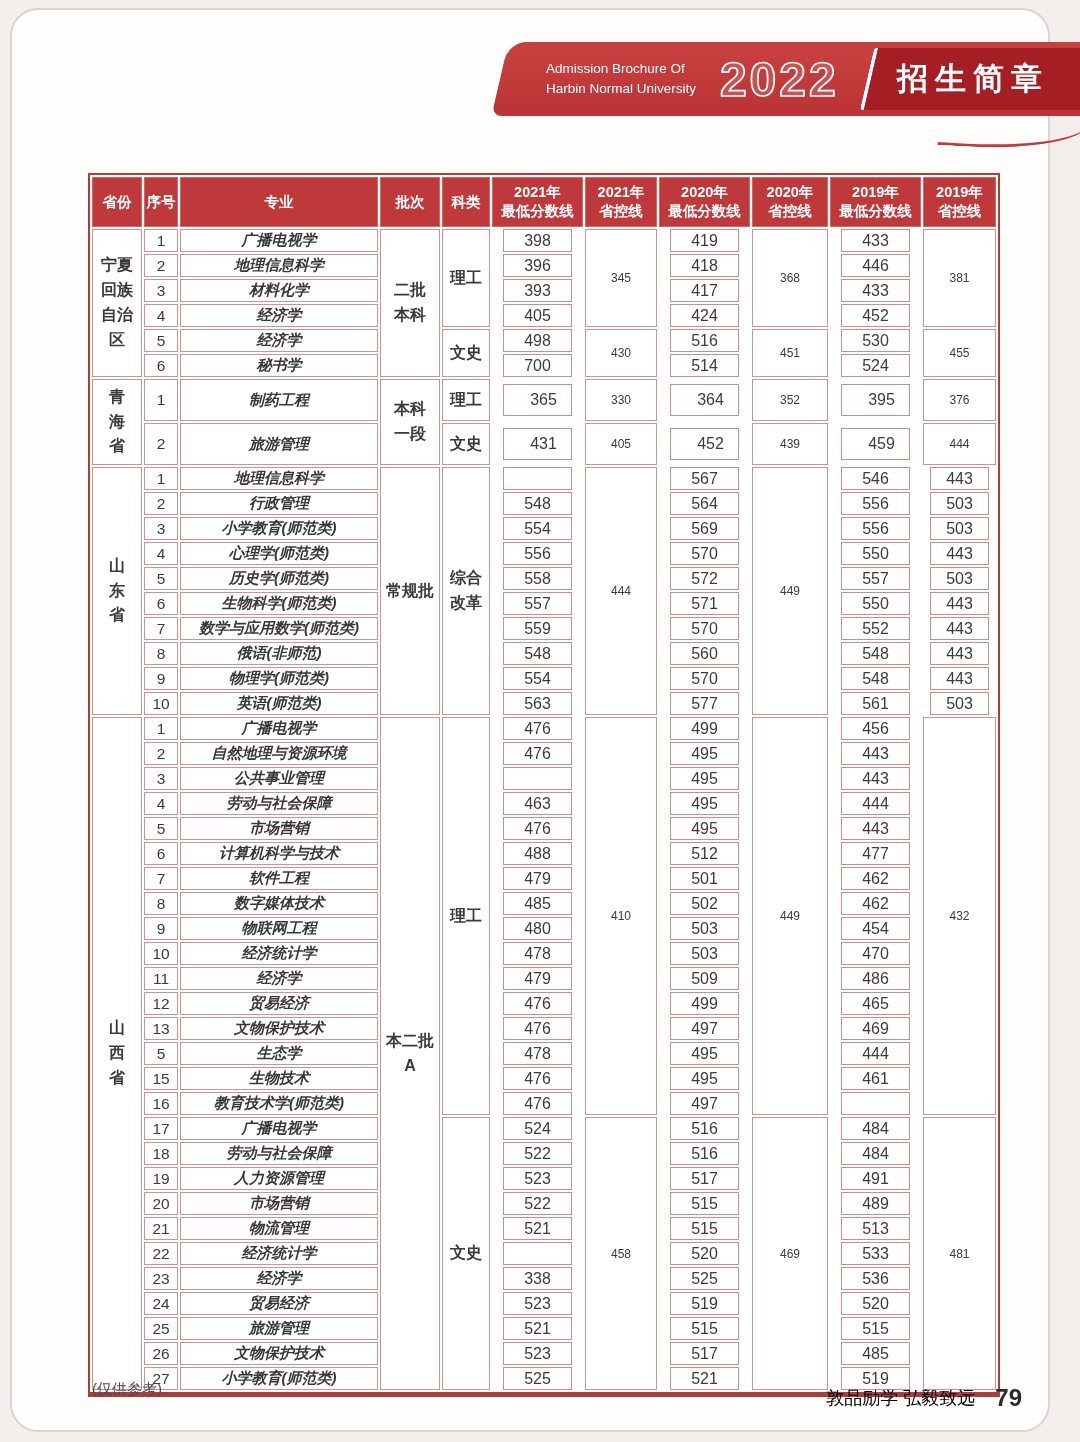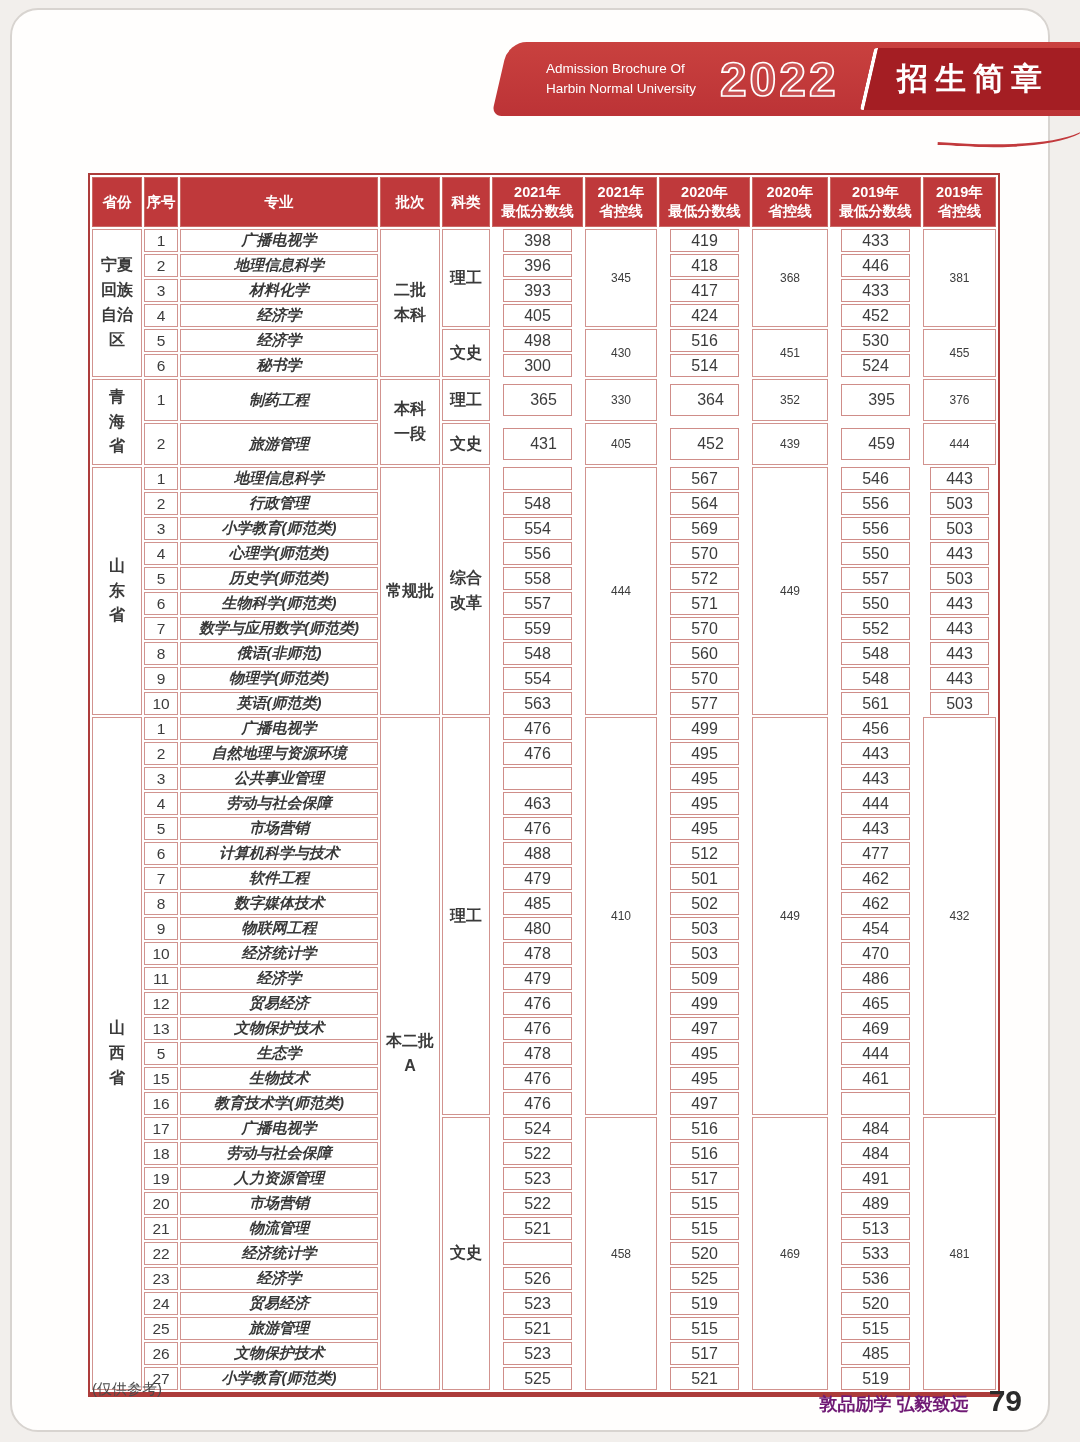--- a/index.html
+++ b/index.html
@@ -81,22 +81,22 @@
   }
   tr.tall .box{height:30px;line-height:30px;padding-left:12px;}
   
   .note{
     position:absolute;left:92px;top:1380px;font-size:15px;color:#4b4b4b;z-index:4;
   }
   .footer-right{
     position:absolute;right:58px;top:1386px;display:flex;align-items:flex-end;
     gap:20px;z-index:4;
   }
-  .motto{font-size:18px;font-weight:bold;color:#701a75;line-height:1.2;text-align:center;}
-  .pagenum{font-size:30px;font-weight:bold;color:#2b2b2b;line-height:1;}
+  .motto{font-size:18px;font-weight:normal;color:#000000;line-height:1.2;text-align:center;}
+  .pagenum{font-size:24px;font-weight:bold;color:#2b2b2b;line-height:1;}
 </style>
 </head>
 <body>
 
 <div class="frame"></div>
 
 <div class="banner">
   <div class="banner-sub">
     <div>Admission Brochure Of</div>
     <div>Harbin Normal University</div>
@@ -221,21 +221,21 @@
           <td class="ctrl" rowspan="2">451</td>
           <td class="minv">
             <div class="box">530</div>
           </td>
           <td class="ctrl" rowspan="2">455</td>
         </tr>
         <tr>
           <td class="no">6</td>
           <td class="major">秘书学</td>
           <td class="minv">
-            <div class="box">300</div>
+            <div class="box">700</div>
           </td>
           <td class="minv">
             <div class="box">514</div>
           </td>
           <td class="minv">
             <div class="box">524</div>
           </td>
         </tr>
         <tr class="tall">
           <td class="prov" rowspan="2">青
@@ -740,21 +740,21 @@
             <div class="box">520</div>
           </td>
           <td class="minv">
             <div class="box">533</div>
           </td>
         </tr>
         <tr>
           <td class="no">23</td>
           <td class="major">经济学</td>
           <td class="minv">
-            <div class="box">526</div>
+            <div class="box">338</div>
           </td>
           <td class="minv">
             <div class="box">525</div>
           </td>
           <td class="minv">
             <div class="box">536</div>
           </td>
         </tr>
         <tr>
           <td class="no">24</td>

